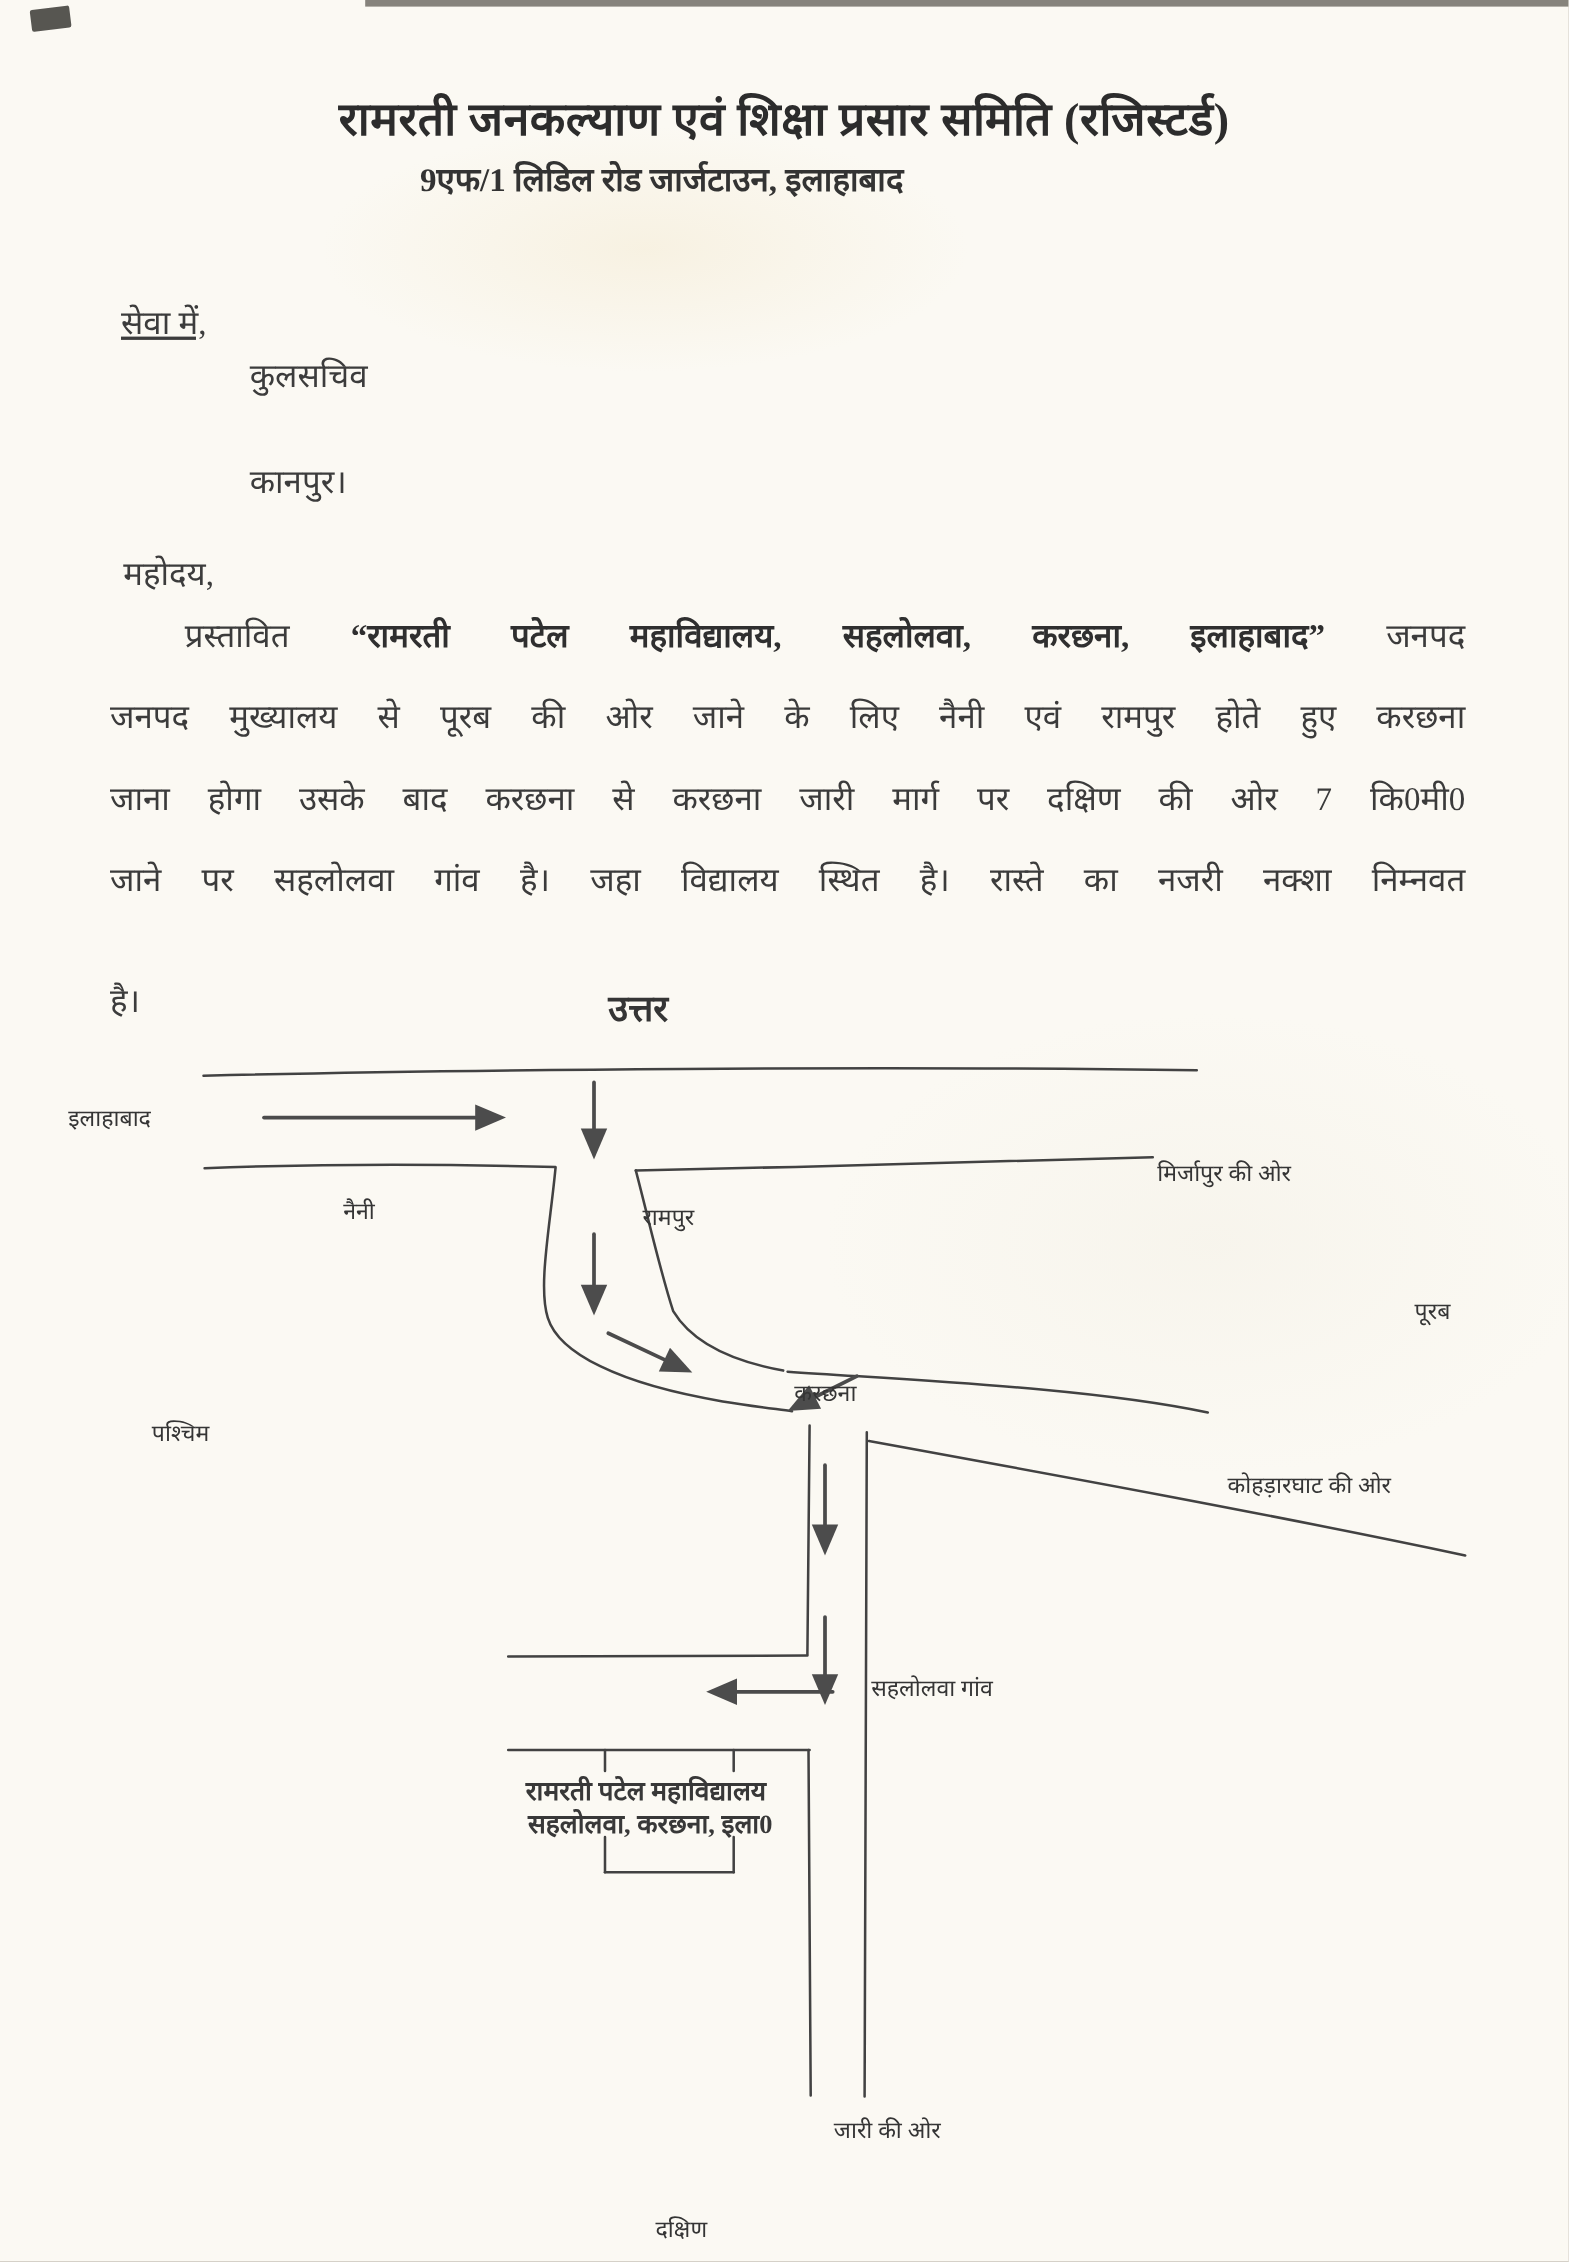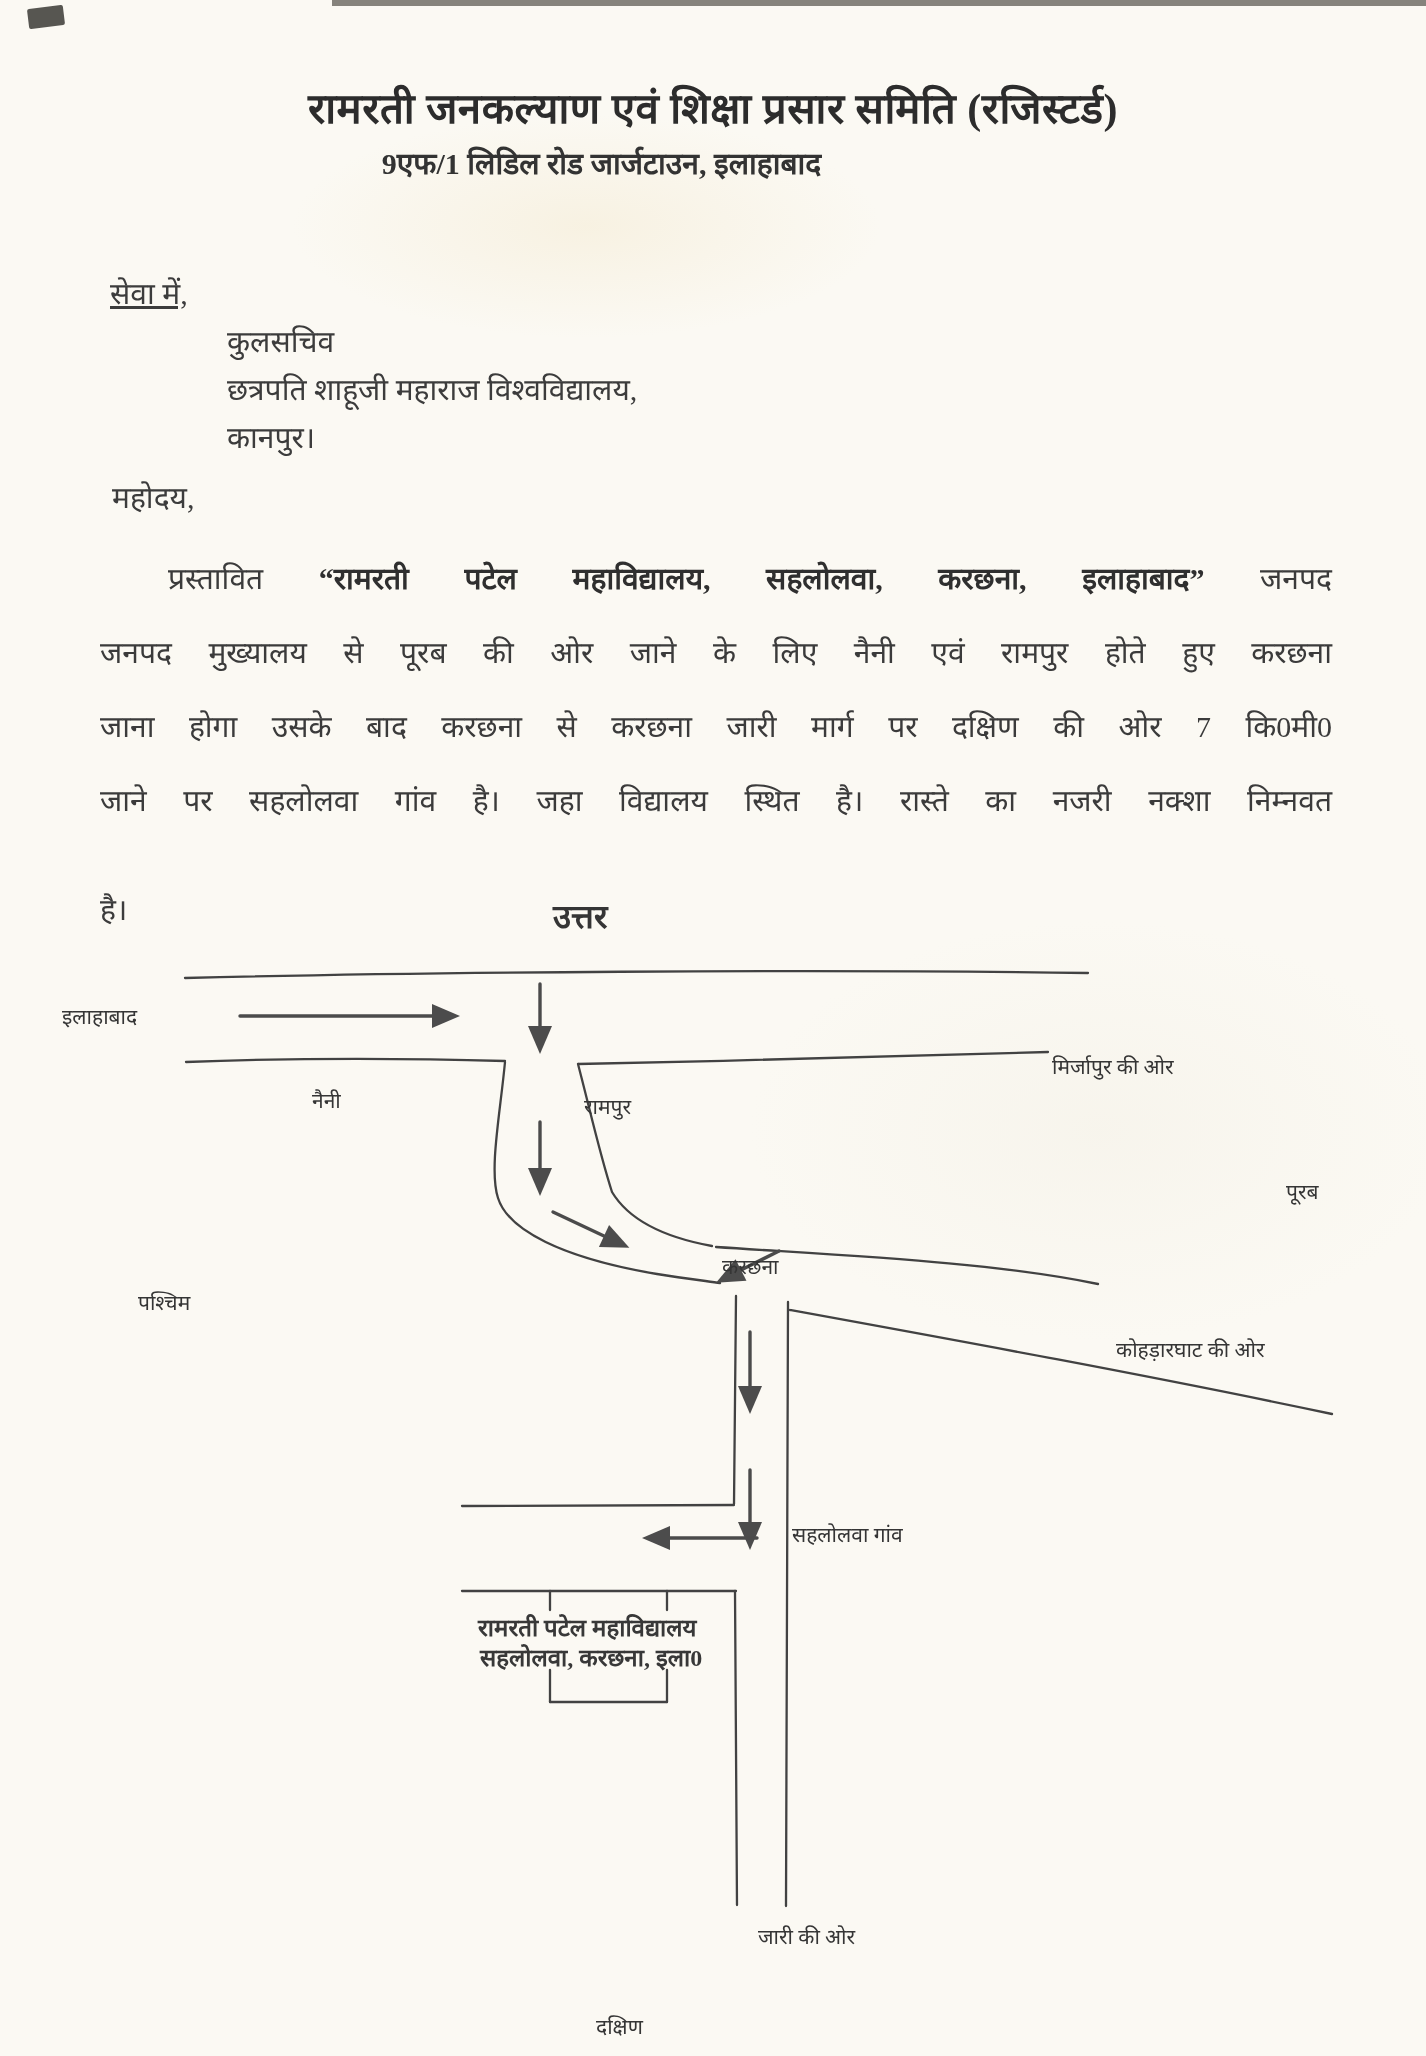--- a/index.html
+++ b/index.html
@@ -52,24 +52,23 @@
 <div class="page">
 
   <div class="artifact-top"></div>
   <div class="artifact-corner"></div>
 
   <div class="abs title">रामरती जनकल्याण एवं शिक्षा प्रसार समिति (रजिस्टर्ड)</div>
   <div class="abs subtitle">9एफ/1 लिडिल रोड जार्जटाउन, इलाहाबाद</div>
 
   <div class="abs txt" style="left:110px;top:272px;text-decoration:underline;">सेवा में,</div>
   <div class="abs txt" style="left:227px;top:320px;">कुलसचिव</div>
-  <div class="abs txt" style="left:227px;top:368px;">छत्रपति शाहूजी महाराज विश्वविद्यालय,</div>
   <div class="abs txt" style="left:227px;top:416px;">कानपुर।</div>
 
-  <div class="abs txt" style="left:112px;top:476px;">महोदय,</div>
+  <div class="abs txt" style="left:112px;top:500px;">महोदय,</div>
 
   <div class="para">
     <div class="para-line first"><span>प्रस्तावित </span><span class="para-bold">“रामरती पटेल महाविद्यालय, सहलोलवा, करछना, इलाहाबाद”</span><span> जनपद</span></div>
     <div class="para-line">जनपद मुख्यालय से पूरब की ओर जाने के लिए नैनी एवं रामपुर होते हुए करछना</div>
     <div class="para-line">जाना होगा उसके बाद करछना से करछना जारी मार्ग पर दक्षिण की ओर 7 कि0मी0</div>
     <div class="para-line">जाने पर सहलोलवा गांव है। जहा विद्यालय स्थित है। रास्ते का नजरी नक्शा निम्नवत</div>
   </div>
   <div class="abs txt" style="left:100px;top:888px;">है।</div>
 
   <svg class="route" width="1426" height="1196" viewBox="0 860 1426 1196">

